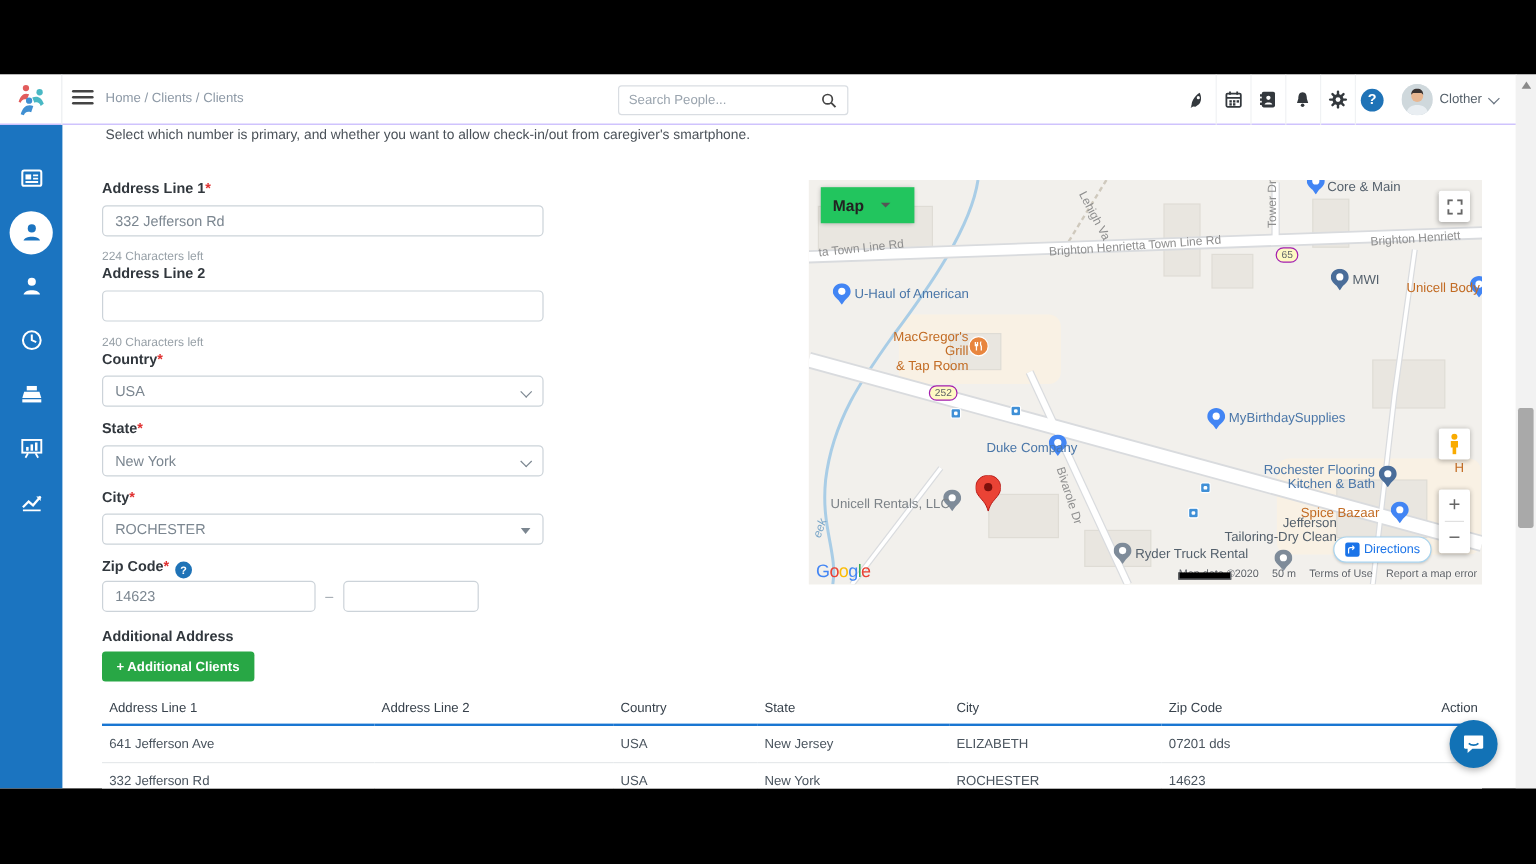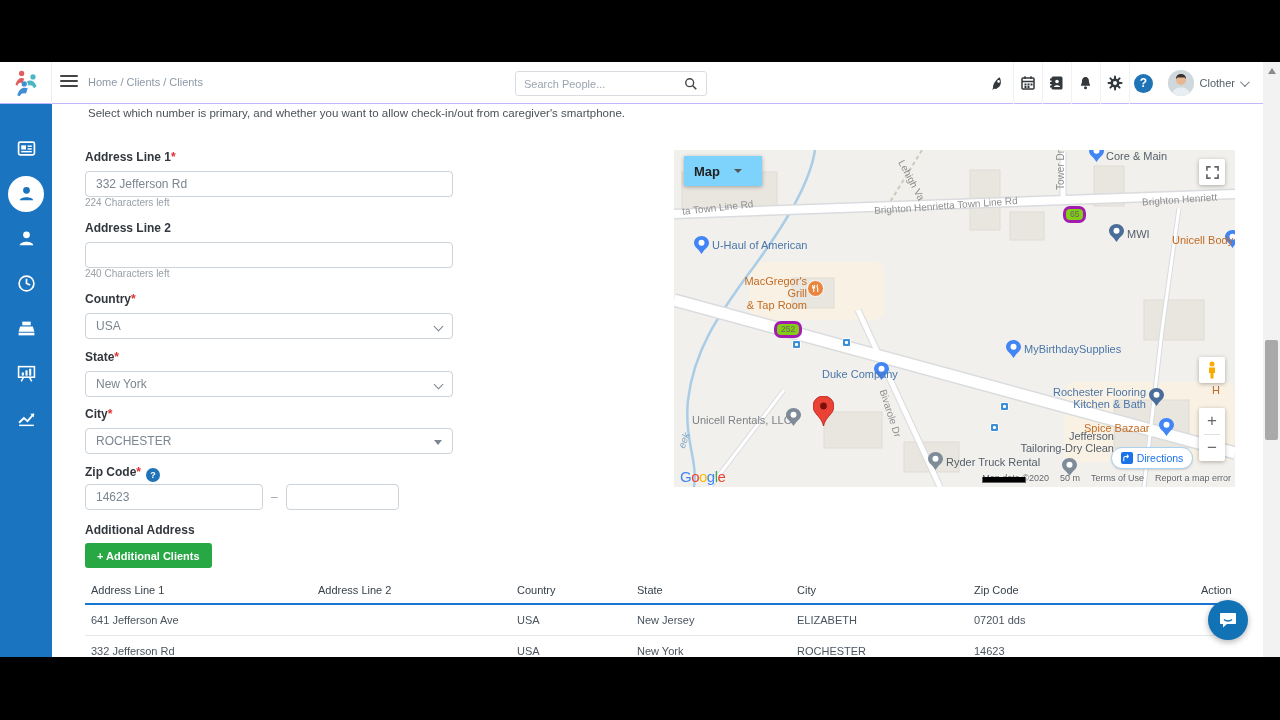--- a/index.html
+++ b/index.html
@@ -32,21 +32,21 @@
   .sitem svg { width:19px; height:19px; }
   .sactive { width:36px; height:36px; background:#fff; border-radius:50%; display:flex; align-items:center; justify-content:center; }
   .side-arrow { position:absolute; left:46px; top:143px; width:0; height:0; border-top:6px solid transparent; border-bottom:6px solid transparent; border-right:6px solid #fff; }
 
   
   .intro { position:absolute; left:88px; top:45px; font-size:11.5px; color:#4a5158; }
   .field { position:absolute; left:85px; width:368px; }
   .lbl { font-size:12px; font-weight:bold; color:#31373d; margin-bottom:7px; }
   .req { color:#e03131; font-weight:bold; }
   .inp { width:100%; height:26px; border:1px solid #ccd3d9; border-radius:4px; font-size:12px; color:#7b8690; padding:0 10px; outline:none; font-family:inherit; background:#fff; }
-  .helper { font-size:10px; color:#98a1a8; margin-top:0; }
+  .helper { font-size:10px; color:#98a1a8; margin-top:12px; }
   .sel { position:relative; width:100%; height:26px; border:1px solid #ccd3d9; border-radius:4px; background:#fff; font-size:12px; color:#7b8690; display:flex; align-items:center; padding:0 10px; cursor:pointer; }
   .sel .caret { position:absolute; right:10px; top:9px; width:7px; height:7px; border-right:1.5px solid #7b8690; border-bottom:1.5px solid #7b8690; transform:rotate(45deg); }
   .sel .tri { position:absolute; right:10px; top:11px; width:0; height:0; border-left:4px solid transparent; border-right:4px solid transparent; border-top:5px solid #7b8690; }
   .zipwrap { position:absolute; left:85px; top:422px; display:flex; align-items:center; }
   .zip1 { width:178px; } .zip2 { width:113px; }
   .zipdash { margin:0 8px; color:#9aa2aa; font-size:12px; }
   .qmark { display:inline-flex; width:14px; height:14px; border-radius:50%; background:#1f73b7; color:#fff; font-size:9px; font-weight:bold; align-items:center; justify-content:center; vertical-align:-2px; margin-left:5px; cursor:pointer; }
   .addl-head { position:absolute; left:85px; top:461px; font-size:12px; font-weight:bold; color:#31373d; }
   .btn-green { position:absolute; left:85px; top:481px; height:25px; padding:0 12px; background:#28a745; color:#fff; border:none; border-radius:3px; font-size:11px; font-weight:bold; font-family:inherit; cursor:pointer; }
 
@@ -62,22 +62,22 @@
   .ml { position:absolute; font-size:11px; color:#4a76a8; white-space:pre-line; line-height:12px; }
   .ml.orange { color:#c26b23; }
   .ml.dark { color:#54606c; }
   .ml.gray { color:#7c8287; }
   .ml.street { color:#8e8e8e; font-size:10px; white-space:nowrap; }
   .ml.water { color:#7ba7c9; font-style:italic; font-size:10px; }
   .ml.ctr { text-align:right; } .ml.rgt { text-align:right; }
   .pin { position:absolute; width:15px; height:18px; }
   .transit { position:absolute; width:9px; height:9px; background:#3f8fd6; border-radius:2px; border:1px solid #fff; }
   .transit::after { content:""; position:absolute; left:2px; top:2px; width:3px; height:3px; background:#fff; border-radius:1px; }
-  .shield { position:absolute; background:#84cc16; border:3px solid #a21caf; border-radius:7px; font-size:8.5px; color:#5f6368; padding:0 4px; line-height:11px;text-align:right; }
-  .map-type { position:absolute; left:10px; top:6px; width:78px; height:30px; background:#7dd3fc; box-shadow:0 1px 4px rgba(0,0,0,.3); display:flex; align-items:center; padding:0 10px; cursor:pointer; font-size:13px; font-weight:bold; color:#222; }
+  .shield { position:absolute; background:#fef9c3; border:1px solid #a21caf; border-radius:7px; font-size:8.5px; color:#5f6368; padding:0 4px; line-height:11px;text-align:right; }
+  .map-type { position:absolute; left:10px; top:6px; width:78px; height:30px; background:#22c55e; box-shadow:0 1px 4px rgba(0,0,0,.3); display:flex; align-items:center; padding:0 10px; cursor:pointer; font-size:13px; font-weight:bold; color:#222; }
   .map-type .tri { margin-left:14px; width:0; height:0; border-left:4px solid transparent; border-right:4px solid transparent; border-top:4px solid #555; }
   .map-btn { position:absolute; background:#fff; box-shadow:0 1px 4px rgba(0,0,0,.3); border-radius:2px; display:flex; align-items:center; justify-content:center; cursor:pointer; }
   .fullscreen { left:525px; top:9px; width:26px; height:26px; }
   .pegman { left:525px; top:207px; width:26px; height:26px; }
   .zoomctl { left:525px; top:258px; width:26px; height:53px; flex-direction:column; }
   .zoomctl .zbtn { width:26px; height:26px; display:flex; align-items:center; justify-content:center; font-size:17px; color:#666; cursor:pointer; }
   .zoomctl .zdiv { width:16px; height:1px; background:#e0e0e0; }
   .directions { position:absolute; left:437px; top:297px; width:82px; height:22px; background:#fff; border:1px solid #a8d4ef; border-radius:11px; display:flex; align-items:center; justify-content:center; gap:4px; font-size:10.5px; color:#1a73e8; cursor:pointer; box-shadow:0 1px 2px rgba(0,0,0,.15); }
   .dir-ic { width:12px; height:12px; background:#1a73e8; border-radius:2px; display:flex; align-items:center; justify-content:center; }
   .google { position:absolute; left:6px; top:318px; font-size:15px; font-weight:normal; letter-spacing:-.5px; }

